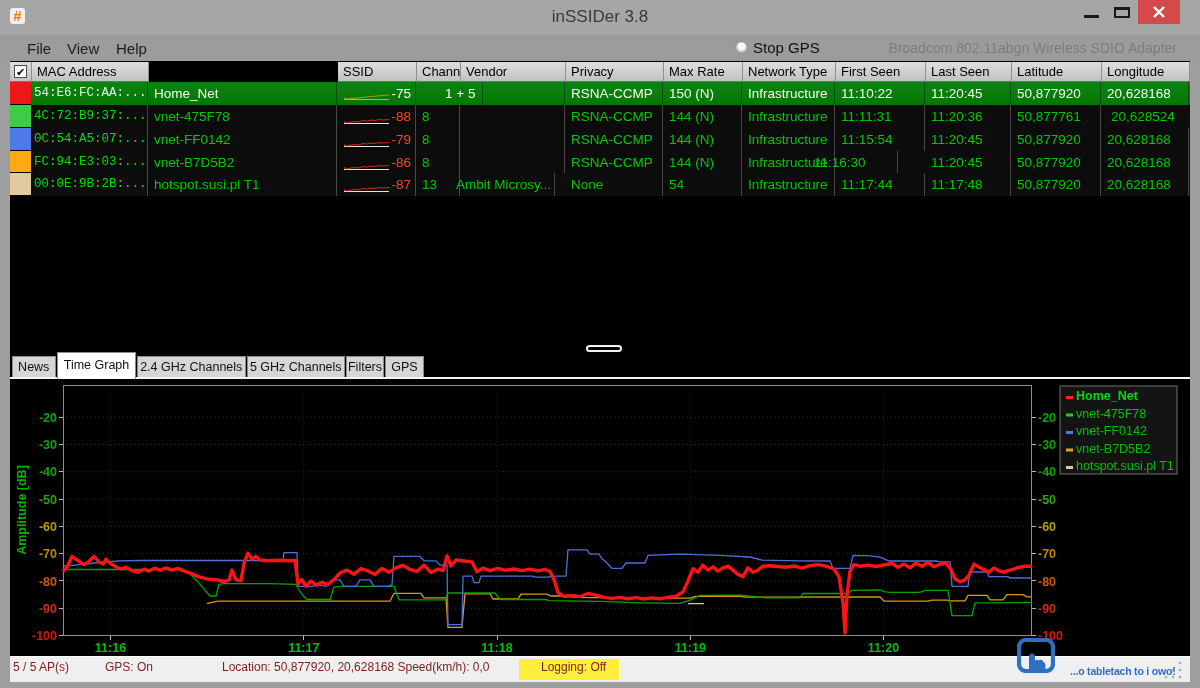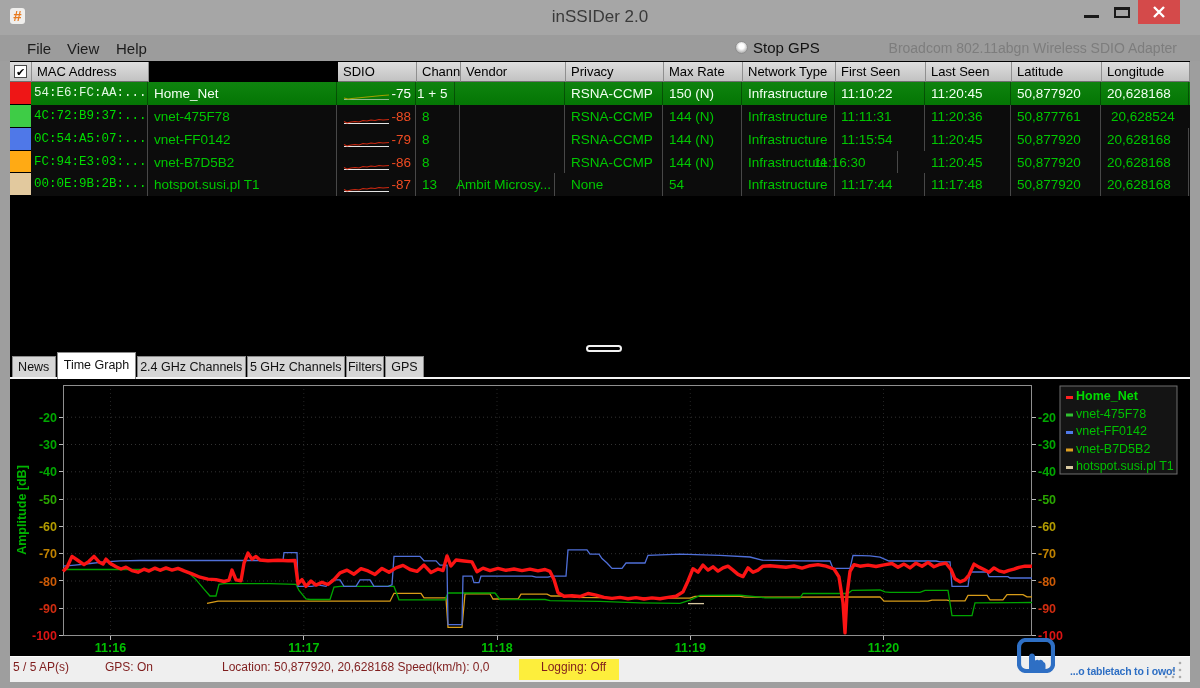--- a/index.html
+++ b/index.html
@@ -38,54 +38,54 @@
 #logbox{position:absolute;left:519px;top:659px;width:100px;height:21px;background:#fdee3c}
 #grip2{position:absolute;left:1160px;top:660px;width:24px;height:20px}
 #wm{position:absolute;left:1008px;top:632px;width:192px;height:50px;z-index:9}
 #wmtext{position:absolute;left:55px;top:7px;font-size:25px;font-weight:bold;color:#2e6fc4;letter-spacing:-1.2px}
 #wmsub{position:absolute;left:62px;top:33px;font-size:10.5px;font-weight:bold;color:#2e6fc4;letter-spacing:-0.2px}
 #botborder{position:absolute;left:0;top:682px;width:1200px;height:6px;background:#9e9e9e}
 </style></head>
 <body>
 <div id="titlebar"></div>
 <div id="appicon">#</div>
-<div id="title">inSSIDer 2.0</div>
+<div id="title">inSSIDer 3.8</div>
 <div id="minbtn"></div>
 <div id="maxbtn"></div>
 <div id="closebtn"><svg width="42" height="24">
       <path d="M16 7 L26 17 M26 7 L16 17" stroke="#ffffff" stroke-width="2.4"></path>
     </svg></div>
 <div id="menubar"></div>
 <div class="menu" style="left:27px">File</div>
 <div class="menu" style="left:67px">View</div>
 <div class="menu" style="left:116px">Help</div>
 <div id="gpsdot"></div>
 <div id="stopgps">Stop GPS</div>
 <div id="adapter">Broadcom 802.11abgn Wireless SDIO Adapter</div>
 <div id="client"></div>
 <div class="thead">
 <div class="hc" style="left:10px;width:22px"></div>
 <div class="hc" style="left:32px;width:117px">MAC Address</div>
-<div class="hc" style="left:338px;width:79px">SDIO</div>
+<div class="hc" style="left:338px;width:79px">SSID</div>
 <div class="hc" style="left:417px;width:44px">Chann</div>
 <div class="hc" style="left:461px;width:105px">Vendor</div>
 <div class="hc" style="left:566px;width:98px">Privacy</div>
 <div class="hc" style="left:664px;width:79px">Max Rate</div>
 <div class="hc" style="left:743px;width:93px">Network Type</div>
 <div class="hc" style="left:836px;width:90px">First Seen</div>
 <div class="hc" style="left:926px;width:86px">Last Seen</div>
 <div class="hc" style="left:1012px;width:90px">Latitude</div>
 <div class="hc" style="left:1102px;width:88px">Longitude</div>
 <div class="cbx">✔</div>
 </div>
 <div class="trow sel" style="top:82px;height:23px">
 <div class="swatch" style="background:#ee1616"></div>
 <div class="tc mac" style="left:22px;width:116px">54:E6:FC:AA:...</div>
 <div class="tc s" style="left:139px;width:188px">Home_Net</div>
-<div class="tc s" style="left:402px;width:43px">1 + 5</div>
+<div class="tc s" style="left:430px;width:43px">1 + 5</div>
 <div class="tc s" style="left:451px;width:104px"></div>
 <div class="tc s" style="left:556px;width:97px">RSNA-CCMP</div>
 <div class="tc s" style="left:654px;width:78px">150 (N)</div>
 <div class="tc s" style="left:733px;width:92px">Infrastructure</div>
 <div class="tc s" style="left:826px;width:89px">11:10:22</div>
 <div class="tc s" style="left:916px;width:85px">11:20:45</div>
 <div class="tc s" style="left:1002px;width:89px">50,877920</div>
 <div class="tc s" style="left:1092px;width:87px">20,628168</div>
 <div class="tc rssi" style="left:328px;width:78px"><svg width="48" height="14" style="position:absolute;left:5px;top:6px">
         <line x1="1" y1="11.5" x2="46" y2="11.5" stroke="#8fbb8f" stroke-width="1"></line>

